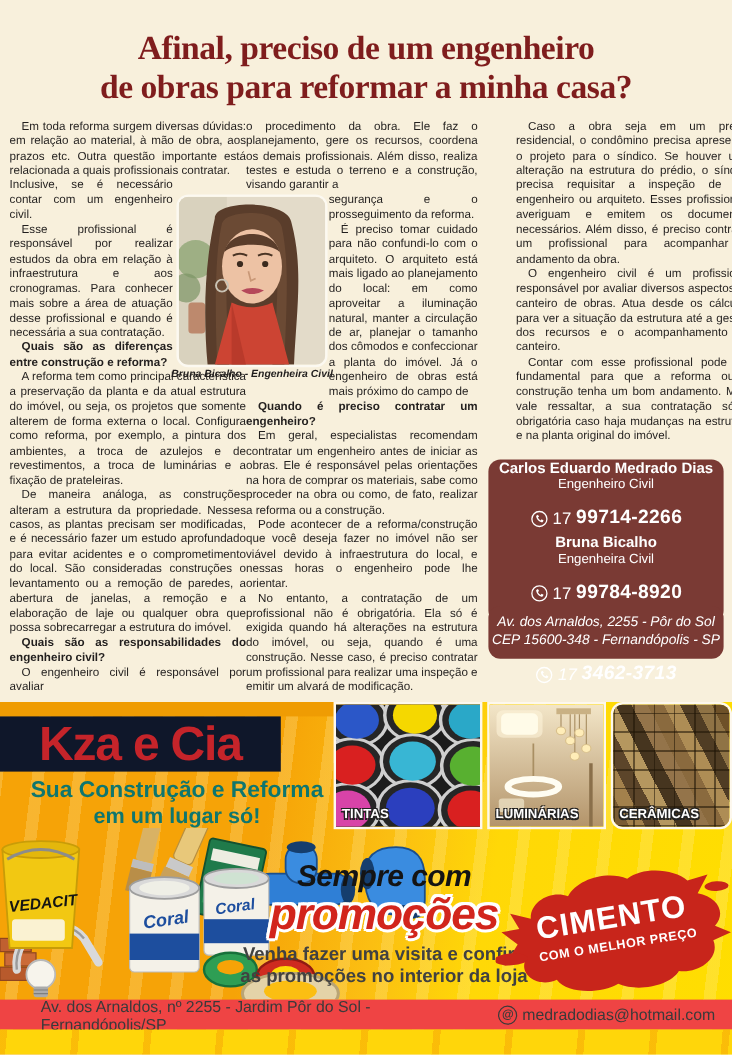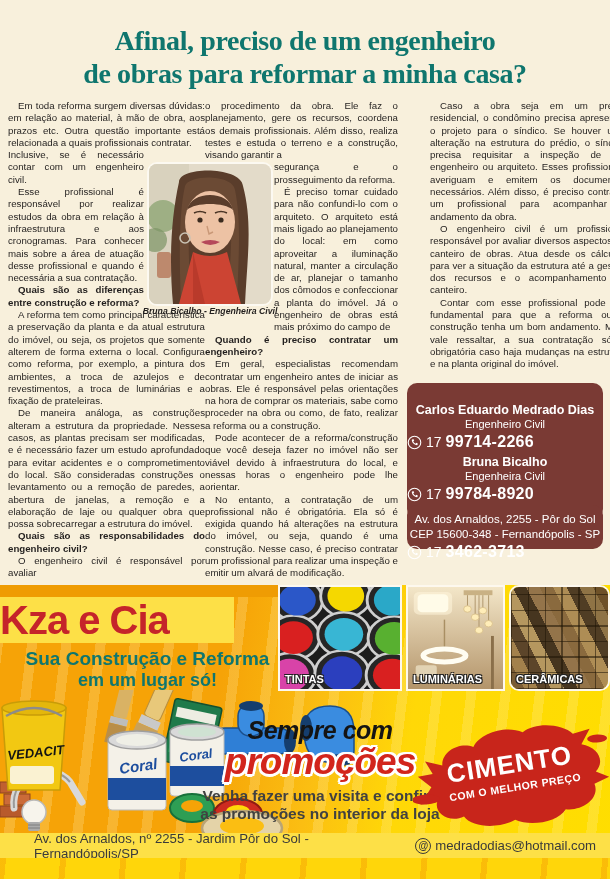--- a/index.html
+++ b/index.html
@@ -1,57 +1,57 @@
 <!DOCTYPE html>
 <html><head>
 <meta charset="utf-8">
 <style>
   html,body{margin:0;padding:0;}
   .page{position:relative;width:610px;height:879px;background:#F8F0DC;overflow:hidden;
         font-family:"Liberation Sans",sans-serif;color:#221F1E;}
   
   .title{position:absolute;top:24px;left:0;width:610px;text-align:center;margin:0;
          font-family:"Liberation Serif",serif;font-weight:bold;font-size:28px;line-height:33px;
-         color:#0f766e;letter-spacing:-0.4px;}
+         color:#7f1d1d;letter-spacing:-0.4px;}
   
   .col{position:absolute;top:100px;}
   .col1{left:8px;width:197px;}
   .col2{left:205px;width:193px;}
   .col3{left:430px;width:196px;}
   .col p{margin:0;font-size:9.7px;line-height:12.3px;text-align:justify;}
   .ind{text-indent:10px;}
   .bold{font-weight:bold;}
   .narrowL{width:136px;}
   .narrowR{margin-left:69px;width:124px;}
   
   .portrait{position:absolute;left:149px;top:164px;width:122px;height:140px;border-radius:8px;
             overflow:hidden;box-shadow:0 0 0 2px rgba(255,255,255,.6);}
   .caption{position:absolute;left:120px;top:306px;width:180px;text-align:center;
            font-size:8.7px;font-weight:bold;font-style:italic;color:#221F1E;}
   
   .card{position:absolute;left:407px;width:196px;background:#7A3A34;border-radius:10px;
         color:#fff;text-align:center;box-sizing:border-box;}
-  .card1{top:383px;height:136px;padding-top:20px;}
-  .card2{top:505px;height:44px;padding-top:7px;}
+  .card1{top:383px;height:136px;padding-top:0;}
+  .card2{top:505px;height:44px;padding-top:7px;font-style:italic;}
   .c-name{font-size:12.5px;font-weight:bold;line-height:14px;}
   .c-role{font-size:11px;line-height:13px;margin-top:1px;}
-  .c-phone{display:flex;align-items:center;gap:4px;margin-top:2px;margin-bottom:4px;}
+  .c-phone{display:flex;align-items:center;justify-content:center;gap:4px;margin-top:12px;margin-bottom:4px;}
   .c-phone svg{width:15px;height:15px;}
   .ddd{font-size:14px;}
   .num{font-size:16px;font-weight:bold;letter-spacing:.3px;}
   .addr{font-size:11.5px;line-height:14.5px;}
   
   .ad{position:absolute;left:0;top:585px;width:610px;height:294px;overflow:hidden;}
   .ad-bg{position:absolute;inset:0;
     background:linear-gradient(100deg,#F6A307 0%,#F6A307 36%,#FBBE12 52%,#FFD807 66%,#FFDE00 100%);}
   .ad-bg:after{content:"";position:absolute;inset:0;
     background:repeating-linear-gradient(97deg,rgba(255,236,170,.25) 0 10px,rgba(255,255,255,0) 10px 34px);}
   .strip-top{position:absolute;left:0;top:0;width:278px;height:12px;background:#EF9C03;}
-  .logo-band{position:absolute;left:0;top:12px;width:234px;height:46px;background:#fde047;
-             display:flex;align-items:center;justify-content:flex-start;}
+  .logo-band{position:absolute;left:0;top:12px;width:234px;height:46px;background:#0f172a;
+             display:flex;align-items:center;justify-content:center;}
   .logo{font-size:40px;font-weight:bold;color:#C5242A;letter-spacing:-1px;line-height:1;}
   .tagline{position:absolute;left:0;top:63px;width:295px;text-align:center;color:#0f766e;font-weight:bold;}
   .tag1{font-size:19px;line-height:22px;}
   .tag2{font-size:18px;line-height:21px;}
   .photo{position:absolute;top:0;height:106px;border:2px solid #FDF8EE;box-sizing:border-box;overflow:hidden;}
   .photo svg{display:block;width:100%;height:100%;}
   .photo .plabel{position:absolute;left:5px;bottom:4px;color:#fff;font-weight:bold;font-size:11px;
                  text-shadow:1px 1px 0 #222,-1px 1px 0 #222,1px -1px 0 #222,-1px -1px 0 #222;}
   .ph-tintas{left:278px;width:124px;}
   .ph-lum{left:406px;width:99px;}
@@ -61,21 +61,21 @@
       repeating-linear-gradient(0deg,rgba(30,20,5,.55) 0 1.5px,rgba(0,0,0,0) 1.5px 15.6px),
       repeating-linear-gradient(90deg,rgba(30,20,5,.55) 0 1.5px,rgba(0,0,0,0) 1.5px 16.8px),
       linear-gradient(63deg,#7a5c35 0 9%,#a3814c 9% 18%,#5c452a 18% 27%,#b5975f 27% 36%,#46351f 36% 45%,#94744a 45% 54%,#8a6a3e 54% 63%,#ae8d55 63% 72%,#503d24 72% 81%,#8f7345 81% 90%,#6e5128 90% 100%);}
   .collage{position:absolute;left:0;top:105px;width:400px;height:143px;}
   .promo{position:absolute;left:170px;top:132px;width:300px;text-align:center;}
   .promo1{font-size:25px;font-weight:bold;font-style:italic;color:#141414;line-height:26px;letter-spacing:-.5px;}
   .promo2{font-size:37px;font-weight:bold;font-style:italic;color:#D2251C;line-height:38px;letter-spacing:-1px;
     text-shadow:-2px -2px 0 #fff,2px -2px 0 #fff,-2px 2px 0 #fff,2px 2px 0 #fff,0 -2.5px 0 #fff,0 2.5px 0 #fff,-2.5px 0 0 #fff,2.5px 0 0 #fff;}
   .visit{font-size:15.5px;line-height:18px;color:#414141;font-weight:bold;margin-top:6px;}
   .splash{position:absolute;left:413px;top:138px;width:197px;height:108px;}
-  .foot{position:absolute;left:0;top:248px;width:610px;height:25px;background:#fde047;
+  .foot{position:absolute;left:0;top:248px;width:610px;height:25px;background:#ef4444;
         display:flex;align-items:center;justify-content:space-between;box-sizing:border-box;
         padding:0 14px 0 34px;color:#3A3A3A;font-size:13.2px;}
   .foot-mail{display:flex;align-items:center;gap:4px;}
   .at{display:inline-flex;align-items:center;justify-content:center;width:14px;height:14px;
       border:1.4px solid #3A3A3A;border-radius:50%;font-size:10px;font-weight:bold;line-height:1;}
   .strip-bottom{position:absolute;left:0;top:273px;width:610px;height:21px;background:#FFD60A;}
   .strip-bottom:after{content:"";position:absolute;inset:0;
     background:repeating-linear-gradient(95deg,rgba(246,163,7,.5) 0 6px,rgba(0,0,0,0) 6px 60px);}
 </style>
 </head>

